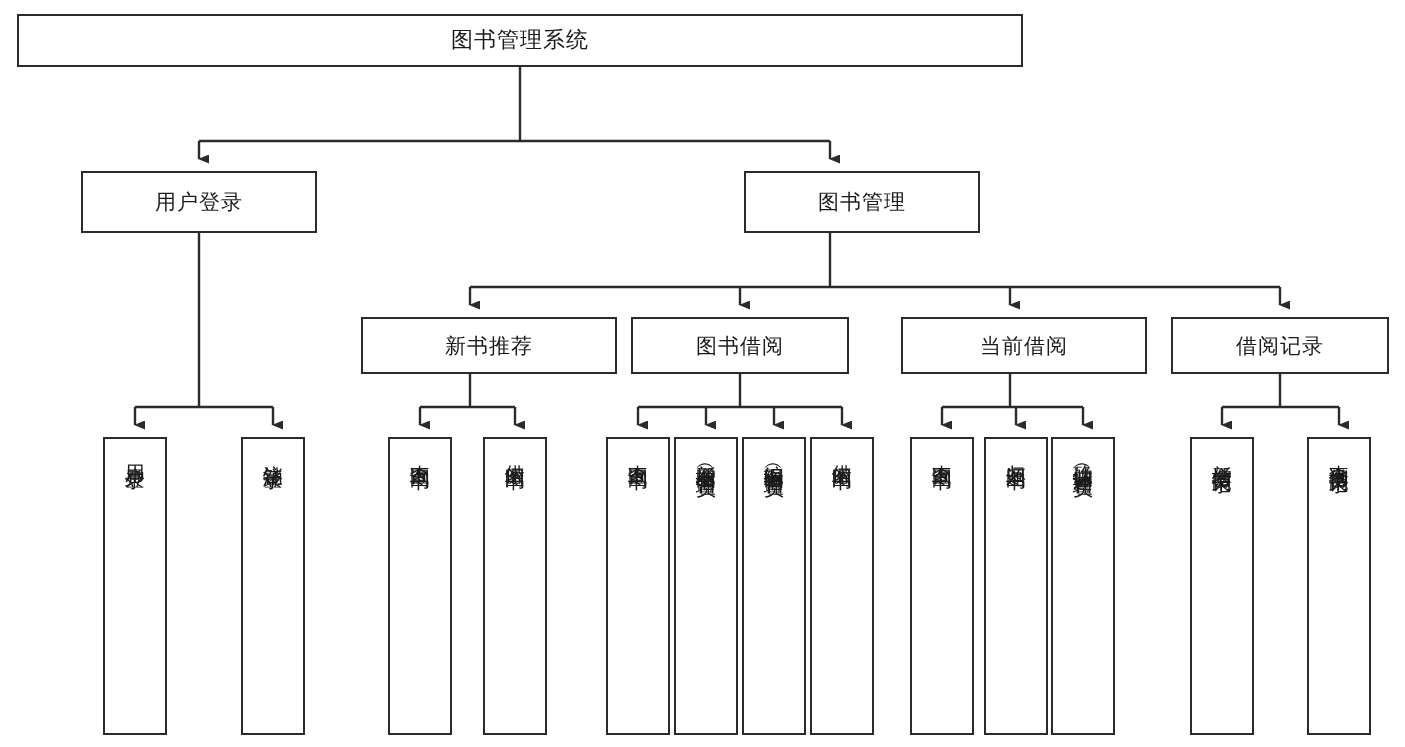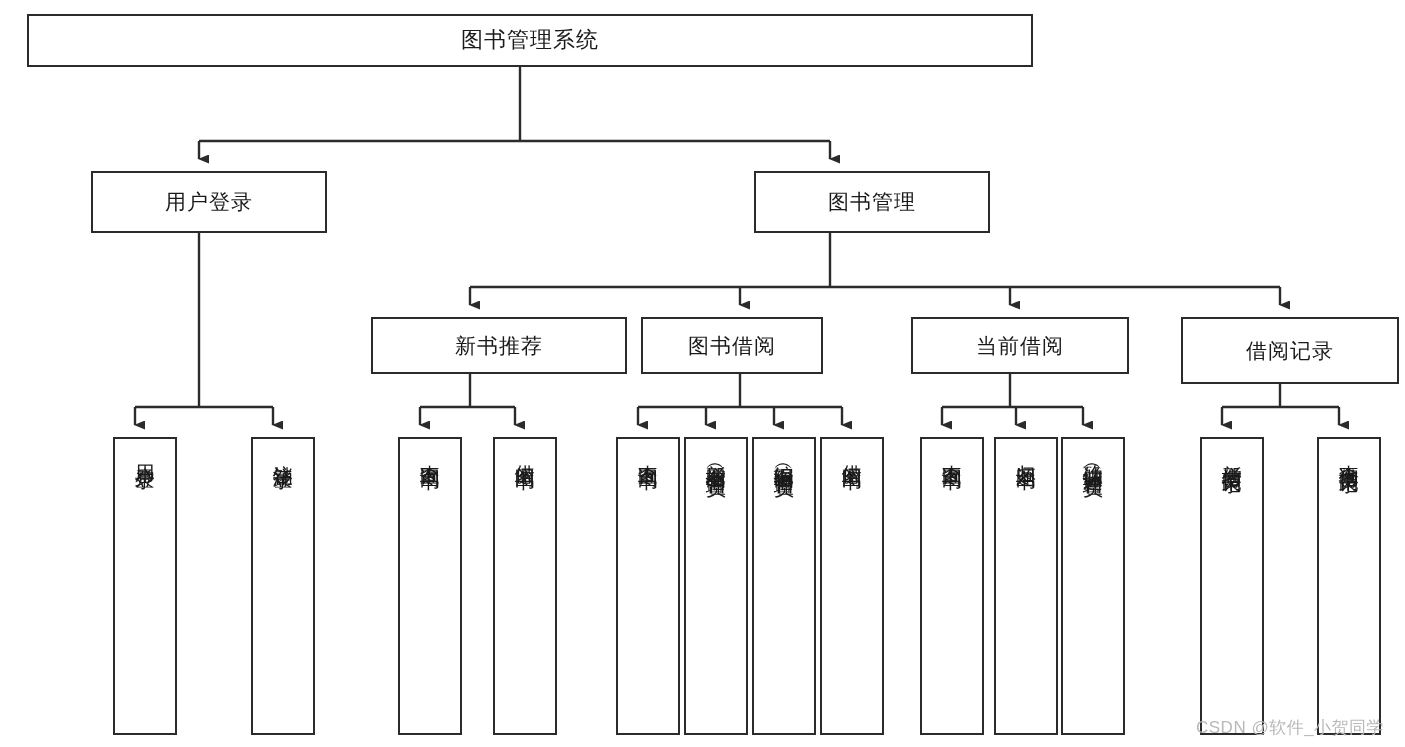--- a/index.html
+++ b/index.html
@@ -28,21 +28,20 @@
   }
   .node {
     position: absolute;
     box-sizing: border-box;
     background: #ffffff;
     border: 2px solid #2b2b2b;
     display: flex;
     align-items: center;
     justify-content: center;
     color: #1a1a1a;
-    margin-left: 10px;
   }
   .node.horiz {
     font-size: 21px;
     letter-spacing: 1px;
   }
   .node.vert {
     align-items: flex-start;
     justify-content: center;
     padding-top: 10px;
   }
@@ -126,27 +125,27 @@
       </div>
       <div class="node horiz" style="left: 81px; top: 171px; width: 236px; height: 62px;">
         <span class="label-h">用户登录</span>
       </div>
       <div class="node horiz" style="left: 744px; top: 171px; width: 236px; height: 62px;">
         <span class="label-h">图书管理</span>
       </div>
       <div class="node horiz" style="left: 361px; top: 317px; width: 256px; height: 57px;">
         <span class="label-h">新书推荐</span>
       </div>
-      <div class="node horiz" style="left: 631px; top: 317px; width: 182px; height: 57px;">
+      <div class="node horiz" style="left: 631px; top: 317px; width: 218px; height: 57px;">
         <span class="label-h">图书借阅</span>
       </div>
-      <div class="node horiz" style="left: 901px; top: 317px; width: 218px; height: 57px;">
+      <div class="node horiz" style="left: 901px; top: 317px; width: 246px; height: 57px;">
         <span class="label-h">当前借阅</span>
       </div>
-      <div class="node horiz" style="left: 1171px; top: 317px; width: 218px; height: 67px;">
+      <div class="node horiz" style="left: 1171px; top: 317px; width: 218px; height: 57px;">
         <span class="label-h">借阅记录</span>
       </div>
       <div class="node vert" style="left: 103px; top: 437px; width: 64px; height: 298px;">
         <span class="label-v">用户登录</span>
       </div>
       <div class="node vert" style="left: 241px; top: 437px; width: 64px; height: 298px;">
         <span class="label-v">注销登录</span>
       </div>
       <div class="node vert" style="left: 388px; top: 437px; width: 64px; height: 298px;">
         <span class="label-v">查询图书</span>
@@ -176,15 +175,14 @@
         <span class="label-v">确认归还（管理员）</span>
       </div>
       <div class="node vert" style="left: 1190px; top: 437px; width: 64px; height: 298px;">
         <span class="label-v">新增借阅记录</span>
       </div>
       <div class="node vert" style="left: 1307px; top: 437px; width: 64px; height: 298px;">
         <span class="label-v">查询借阅记录</span>
       </div>
     </div>
 
-  <div class="watermark" style="left:1196px; top:716px;">CSDN @软件_小贺同学</div>
 
 </div>
 
 </body></html>

